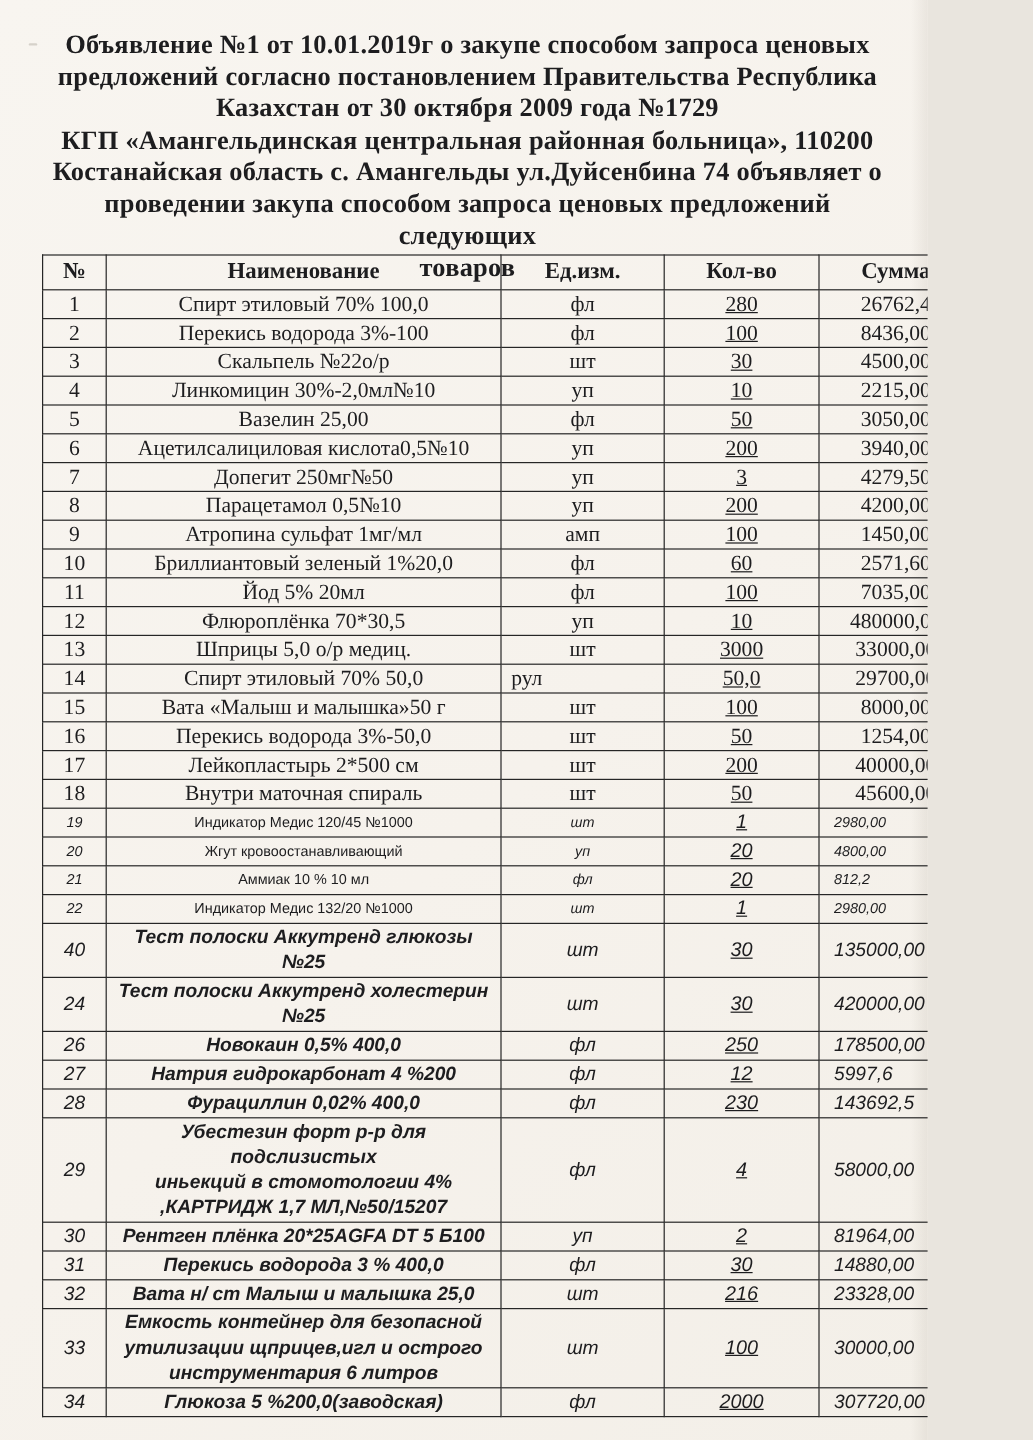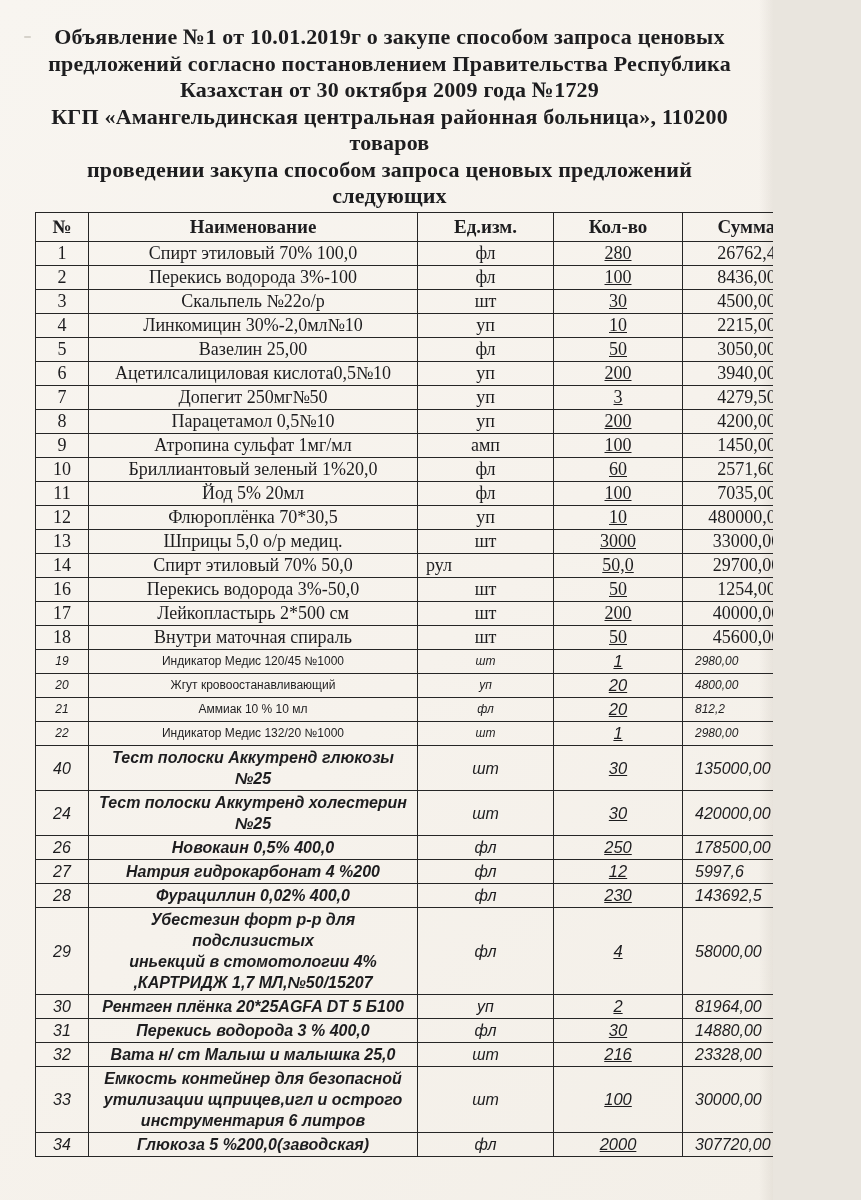--- a/index.html
+++ b/index.html
@@ -91,22 +91,23 @@
   <span class="speck s1"></span>
   <span class="speck s2"></span>
   <span class="speck s3"></span>
   <span class="edge-shade"></span>
 
   <div class="doc-title">
       <div>Объявление №1 от 10.01.2019г о закупе способом запроса ценовых</div>
       <div>предложений согласно постановлением Правительства Республика</div>
       <div>Казахстан от 30 октября 2009 года №1729</div>
       <div>КГП «Амангельдинская центральная районная больница», 110200</div>
+      <div>Костанайская область  с. Амангельды ул.Дуйсенбина 74 объявляет о</div>
+      <div>проведении закупа способом запроса ценовых предложений следующих</div>
       <div>товаров</div>
-      <div>проведении закупа способом запроса ценовых предложений следующих</div>
     </div>
 
   <table class="items">
     <colgroup>
       <col style="width:53px">
         <col style="width:329px">
         <col style="width:136px">
         <col style="width:129px">
         <col style="width:128px">
     </colgroup>
@@ -212,20 +213,27 @@
           <td class="col-sum">33000,00</td>
         </tr>
         <tr class="style-serif">
           <td class="col-num">14</td>
           <td class="col-name">Спирт этиловый 70% 50,0</td>
           <td class="col-unit left">рул</td>
           <td class="col-qty">50,0</td>
           <td class="col-sum">29700,00</td>
         </tr>
         <tr class="style-serif">
+          <td class="col-num">15</td>
+          <td class="col-name">Вата «Малыш и малышка»50 г</td>
+          <td class="col-unit">шт</td>
+          <td class="col-qty">100</td>
+          <td class="col-sum">8000,00</td>
+        </tr>
+        <tr class="style-serif">
           <td class="col-num">16</td>
           <td class="col-name">Перекись водорода 3%-50,0</td>
           <td class="col-unit">шт</td>
           <td class="col-qty">50</td>
           <td class="col-sum">1254,00</td>
         </tr>
         <tr class="style-serif">
           <td class="col-num">17</td>
           <td class="col-name">Лейкопластырь 2*500 см</td>
           <td class="col-unit">шт</td>

